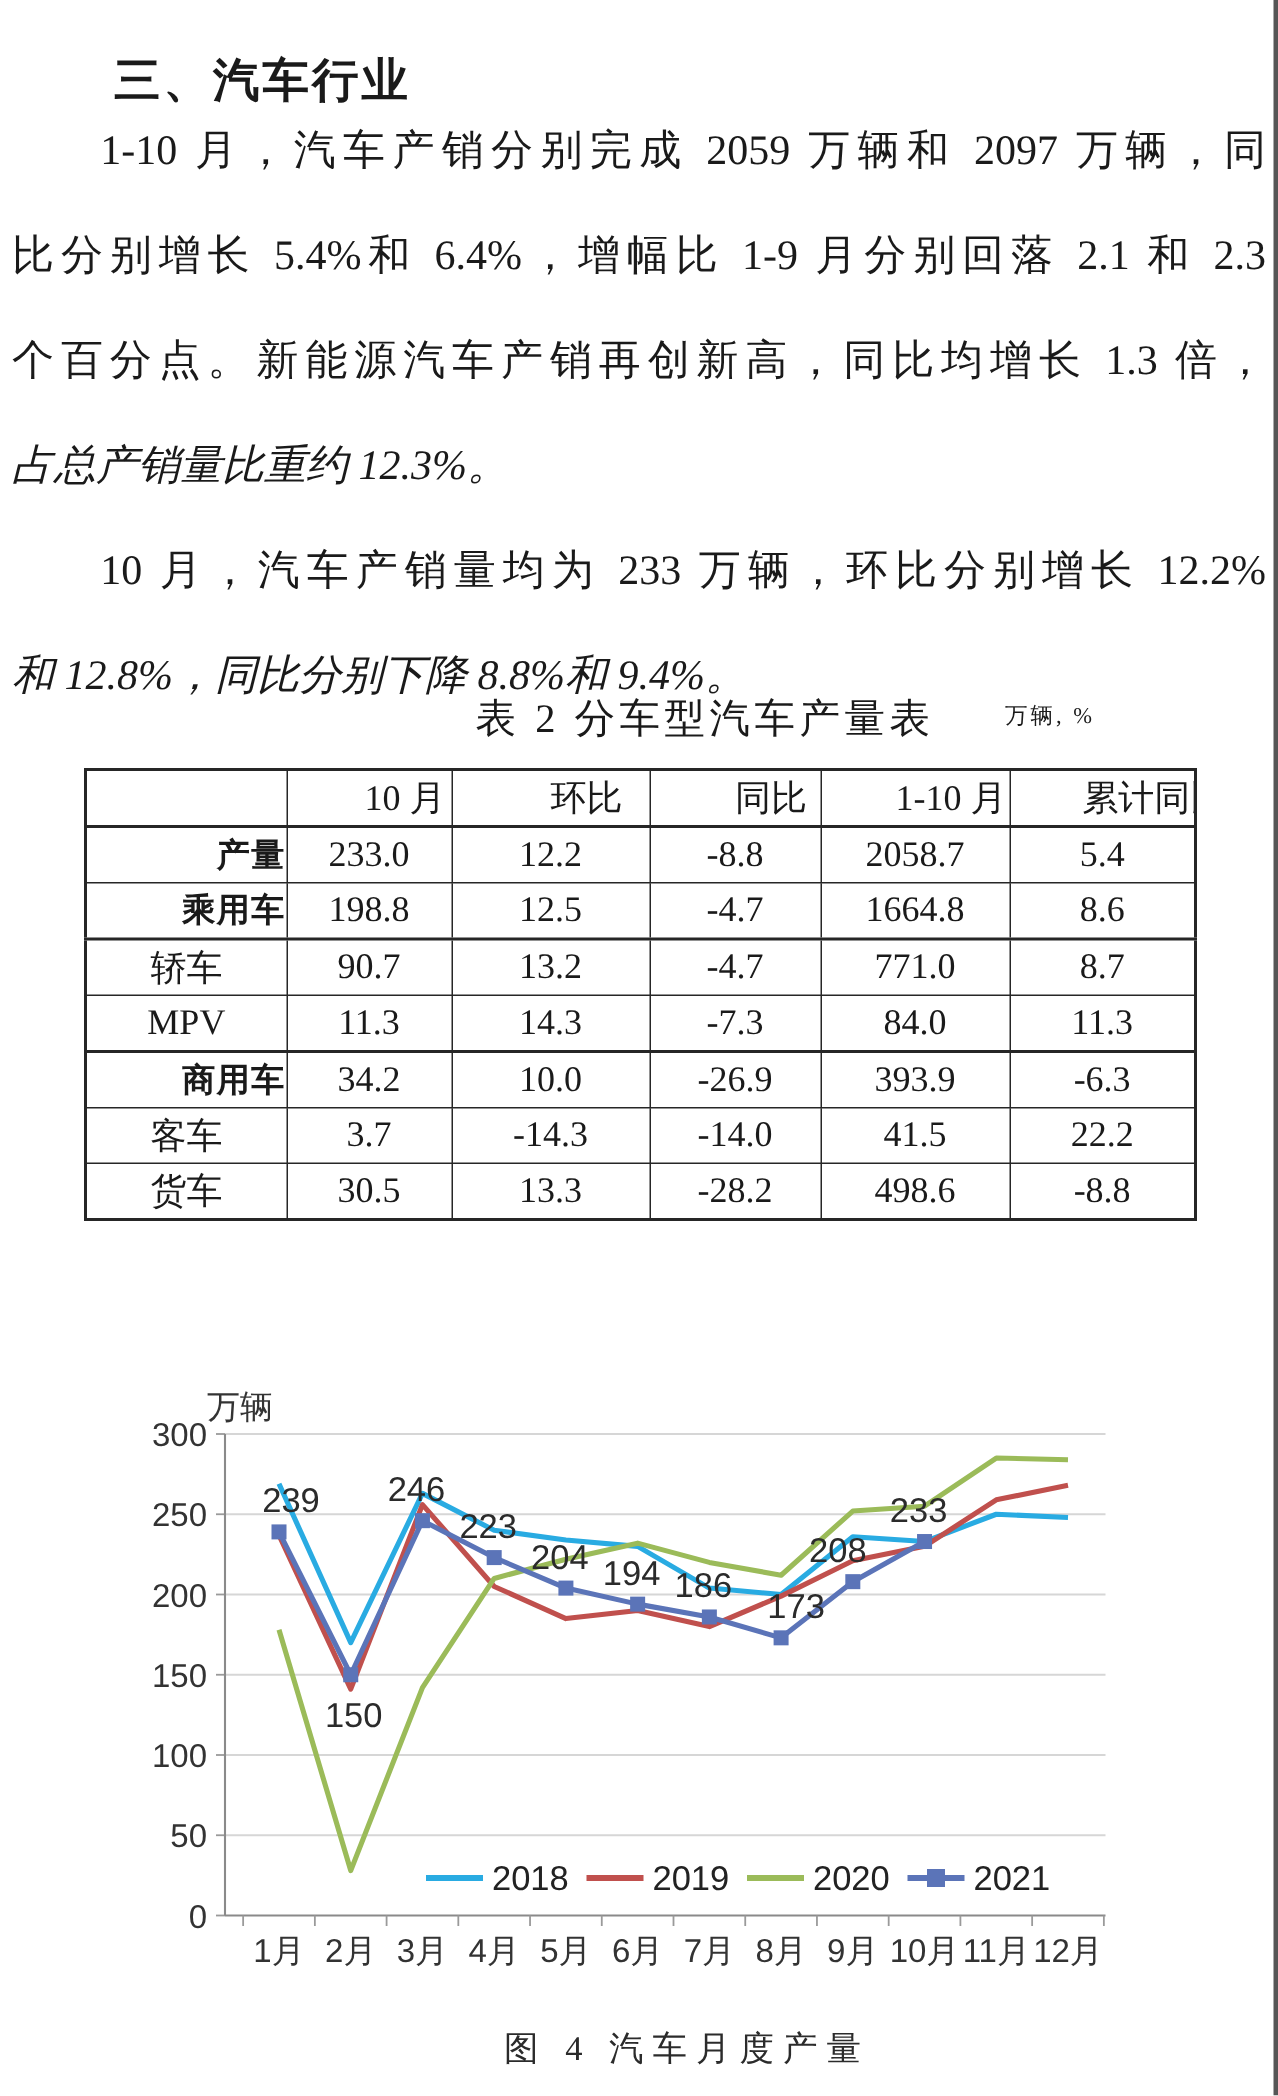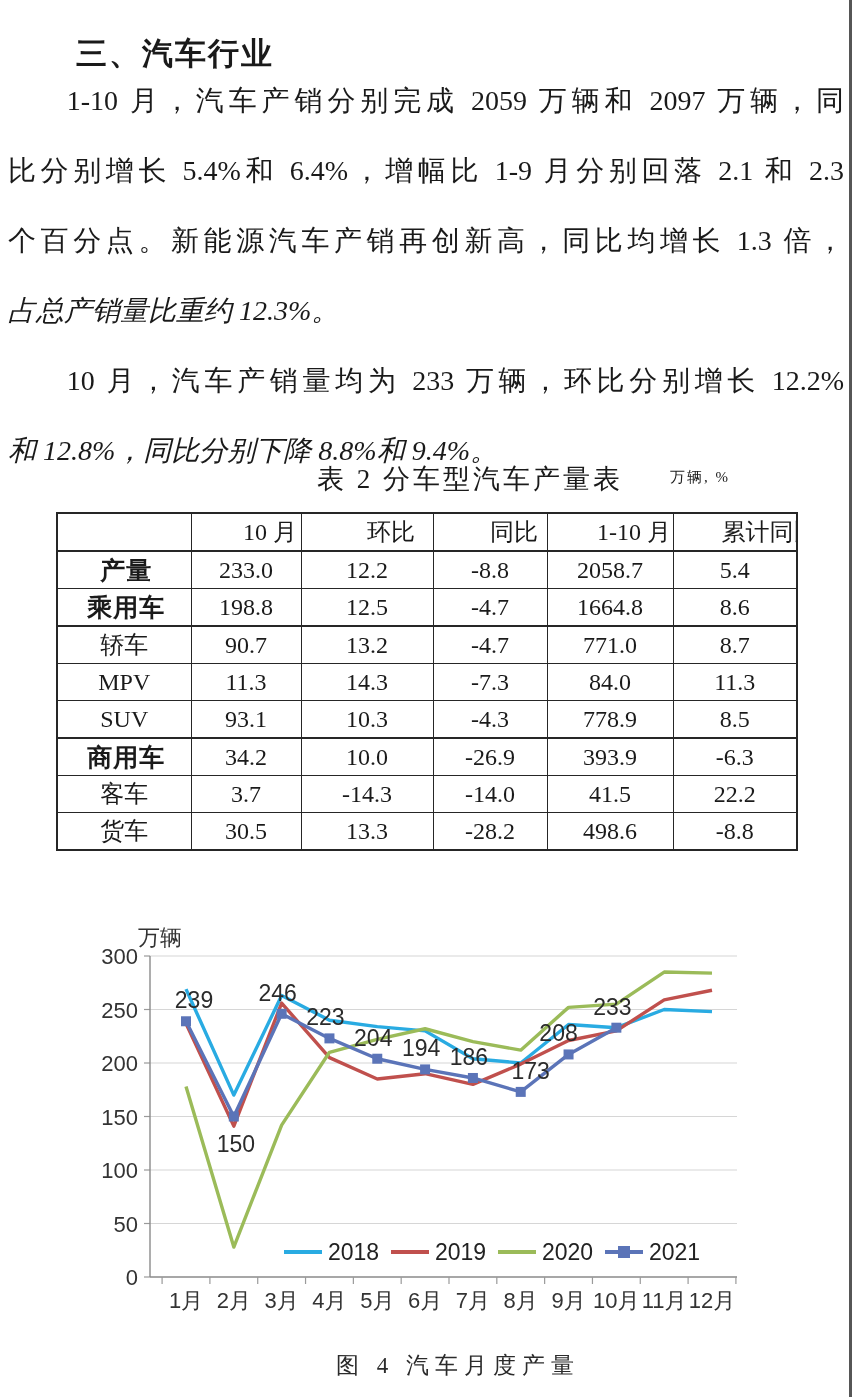--- a/index.html
+++ b/index.html
@@ -28,21 +28,21 @@
     border:2px solid #262626; font-size:24px;
   }
   table.datatable th, table.datatable td {
     border:1px solid #262626; height:36px; padding:0;
     text-align:center; font-weight:normal; overflow:hidden; white-space:nowrap;
   }
   table.datatable thead th { border-bottom-width:2px;padding-left:48px; }
   table.datatable tr.thick-top td { border-top-width:2px; }
   table.datatable tr.thick-bottom td { border-bottom-width:2px; }
   td.row-label { text-align:right; padding-right:10px; }
-  td.row-label.bold { text-align:center; padding-left:4px; font-weight:bold; font-size:25px; letter-spacing:1px; }
+  td.row-label.bold { text-align:right; padding-left:4px; font-weight:bold; font-size:22px; letter-spacing:1px; }
   .chart-block { position:absolute; left:0; top:900px; width:852px; height:452px; }
   .caption {
     position:absolute; top:1350px; left:0; width:852px; text-align:center;
     font-size:23px; letter-spacing:6px; color:#2b2b2b;margin-left:32px;
   }
 </style>
 </head>
 <body>
 
 <div class="edge-strip"></div>
@@ -108,28 +108,20 @@
         <td>771.0</td>
         <td>8.7</td>
       </tr>
       <tr>
         <td class="row-label">MPV</td>
         <td>11.3</td>
         <td>14.3</td>
         <td>-7.3</td>
         <td>84.0</td>
         <td>11.3</td>
-      </tr>
-      <tr>
-        <td class="row-label">SUV</td>
-        <td>93.1</td>
-        <td>10.3</td>
-        <td>-4.3</td>
-        <td>778.9</td>
-        <td>8.5</td>
       </tr>
       <tr class="thick-top">
         <td class="row-label bold">商用车</td>
         <td>34.2</td>
         <td>10.0</td>
         <td>-26.9</td>
         <td>393.9</td>
         <td>-6.3</td>
       </tr>
       <tr>

